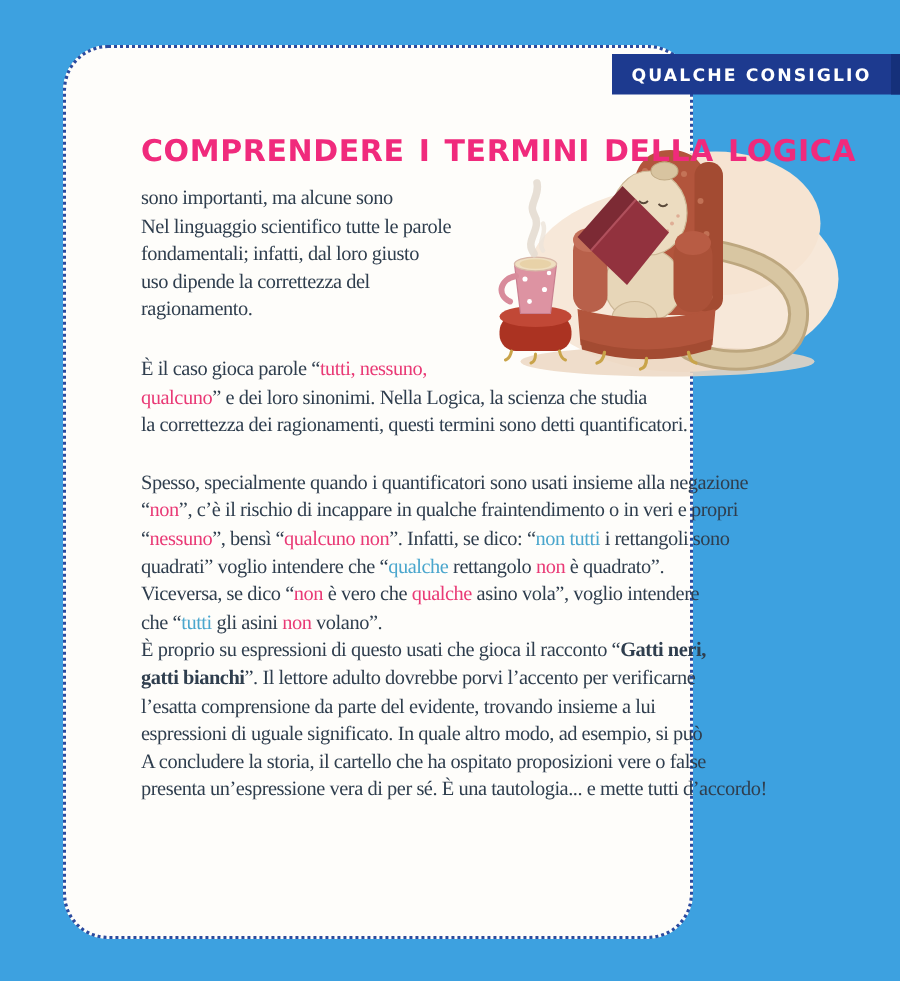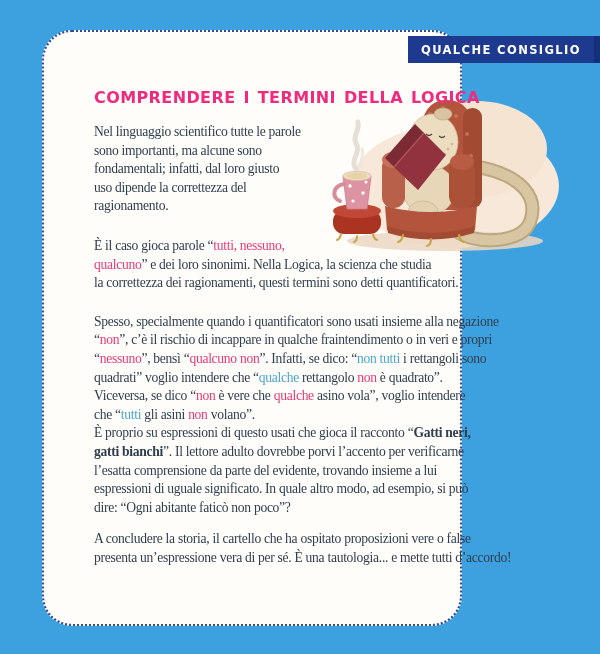--- a/index.html
+++ b/index.html
@@ -29,37 +29,37 @@
     font-family:"DejaVu Sans",sans-serif;
     font-weight:bold;font-size:11.5px;
     letter-spacing:1.4px;
     z-index:6;
     white-space:nowrap;
   }
   .title{
     position:absolute;left:50px;top:56px;
     margin:0;
     font-family:"DejaVu Sans",sans-serif;
-    font-weight:bold;font-size:16px;
+    font-weight:bold;font-size:20px;
     letter-spacing:0.4px;word-spacing:2px;
     color:var(--title,#f02a7c);
     white-space:nowrap;
     z-index:3;
   }
   .textbody{
     position:absolute;left:50px;top:91px;
     font-size:13.6px;line-height:18.6px;
     letter-spacing:-0.3px;
     color:var(--text,#2f3e4e);
     z-index:4;
   }
   .para{margin:0;}
   .para-0{margin-bottom:21px;}
   .para-1{margin-bottom:20px;}
-  .para-2{margin-bottom:13px;}
+  .para-2{}
   .tline{display:block;white-space:nowrap;}
   .seg-pink{color:var(--pink,#e93a76);}
   .seg-blue{color:var(--blue,#4aa6cd);}
   .seg-italic{}
   .seg-bold{font-weight:bold;text-align:right;}
   .illustration{
     position:absolute;left:283px;top:62px;
     width:235px;height:160px;
     z-index:2;
   }
@@ -176,43 +176,42 @@
 
         <g>
           <path d="M29,75 C22,66 35,59 29,49 C25,42 33,37 31,28" stroke="#e4dbd0" stroke-width="5" fill="none" stroke-linecap="round" opacity="0.9"></path>
           <path d="M35,73 C31,67 38,62 35,55" stroke="#ece4da" stroke-width="3" fill="none" stroke-linecap="round" opacity="0.8"></path>
         </g>
       </svg>
     </div>
 
     <div class="textbody">
         <p class="para para-0">
+          <span class="tline"><span>sono importanti, ma alcune sono</span></span>
           <span class="tline"><span>Nel linguaggio scientifico tutte le parole</span></span>
-          <span class="tline"><span>sono importanti, ma alcune sono</span></span>
           <span class="tline"><span>fondamentali; infatti, dal loro giusto</span></span>
           <span class="tline"><span>uso dipende la correttezza del</span></span>
           <span class="tline"><span>ragionamento.</span></span>
         </p>
         <p class="para para-1">
           <span class="tline"><span>È il caso gioca parole “</span><span class="seg-pink">tutti, nessuno,</span></span>
           <span class="tline"><span class="seg-pink">qualcuno</span><span>” e dei loro sinonimi. Nella Logica, la scienza che studia</span></span>
           <span class="tline"><span>la correttezza dei ragionamenti, questi termini sono detti </span><span class="seg-italic">quantificatori</span><span>.</span></span>
         </p>
         <p class="para para-2">
           <span class="tline"><span>Spesso, specialmente quando i </span><span class="seg-italic">quantificatori</span><span> sono usati insieme alla negazione</span></span>
           <span class="tline"><span>“</span><span class="seg-pink">non</span><span>”, c’è il rischio di incappare in qualche fraintendimento o in veri e propri</span></span>
           <span class="tline"><span>“</span><span class="seg-pink">nessuno</span><span>”, bensì “</span><span class="seg-pink">qualcuno non</span><span>”. Infatti, se dico: “</span><span class="seg-blue">non tutti</span><span> i rettangoli sono</span></span>
           <span class="tline"><span>quadrati” voglio intendere che “</span><span class="seg-blue">qualche</span><span> rettangolo </span><span class="seg-pink">non</span><span> è quadrato”.</span></span>
-          <span class="tline"><span>Viceversa, se dico “</span><span class="seg-pink">non</span><span> è vere che </span><span class="seg-pink">qualche</span><span> asino vola”, voglio intendere</span></span>
+          <span class="tline"><span>Viceversa, se dico “</span><span class="seg-pink">non</span><span> è vero che </span><span class="seg-pink">qualche</span><span> asino vola”, voglio intendere</span></span>
           <span class="tline"><span>che “</span><span class="seg-blue">tutti</span><span> gli asini </span><span class="seg-pink">non</span><span> volano”.</span></span>
           <span class="tline"><span>È proprio su espressioni di questo usati che gioca il racconto “</span><span class="seg-bold">Gatti neri,</span></span>
           <span class="tline"><span class="seg-bold">gatti bianchi</span><span>”. Il lettore adulto dovrebbe porvi l’accento per verificarne</span></span>
           <span class="tline"><span>l’esatta comprensione da parte del evidente, trovando insieme a lui</span></span>
           <span class="tline"><span>espressioni di uguale significato. In quale altro modo, ad esempio, si può</span></span>
-          <span class="tline"><span>dire: “Ogni abitante faticò non poco”?</span></span>
         </p>
         <p class="para para-3">
           <span class="tline"><span>A concludere la storia, il cartello che ha ospitato proposizioni vere o false</span></span>
           <span class="tline"><span>presenta un’espressione vera di per sé. È una </span><span class="seg-italic">tautologia</span><span>... e mette tutti d’accordo!</span></span>
         </p>
       </div>
 
   </div>
 </div>
 

